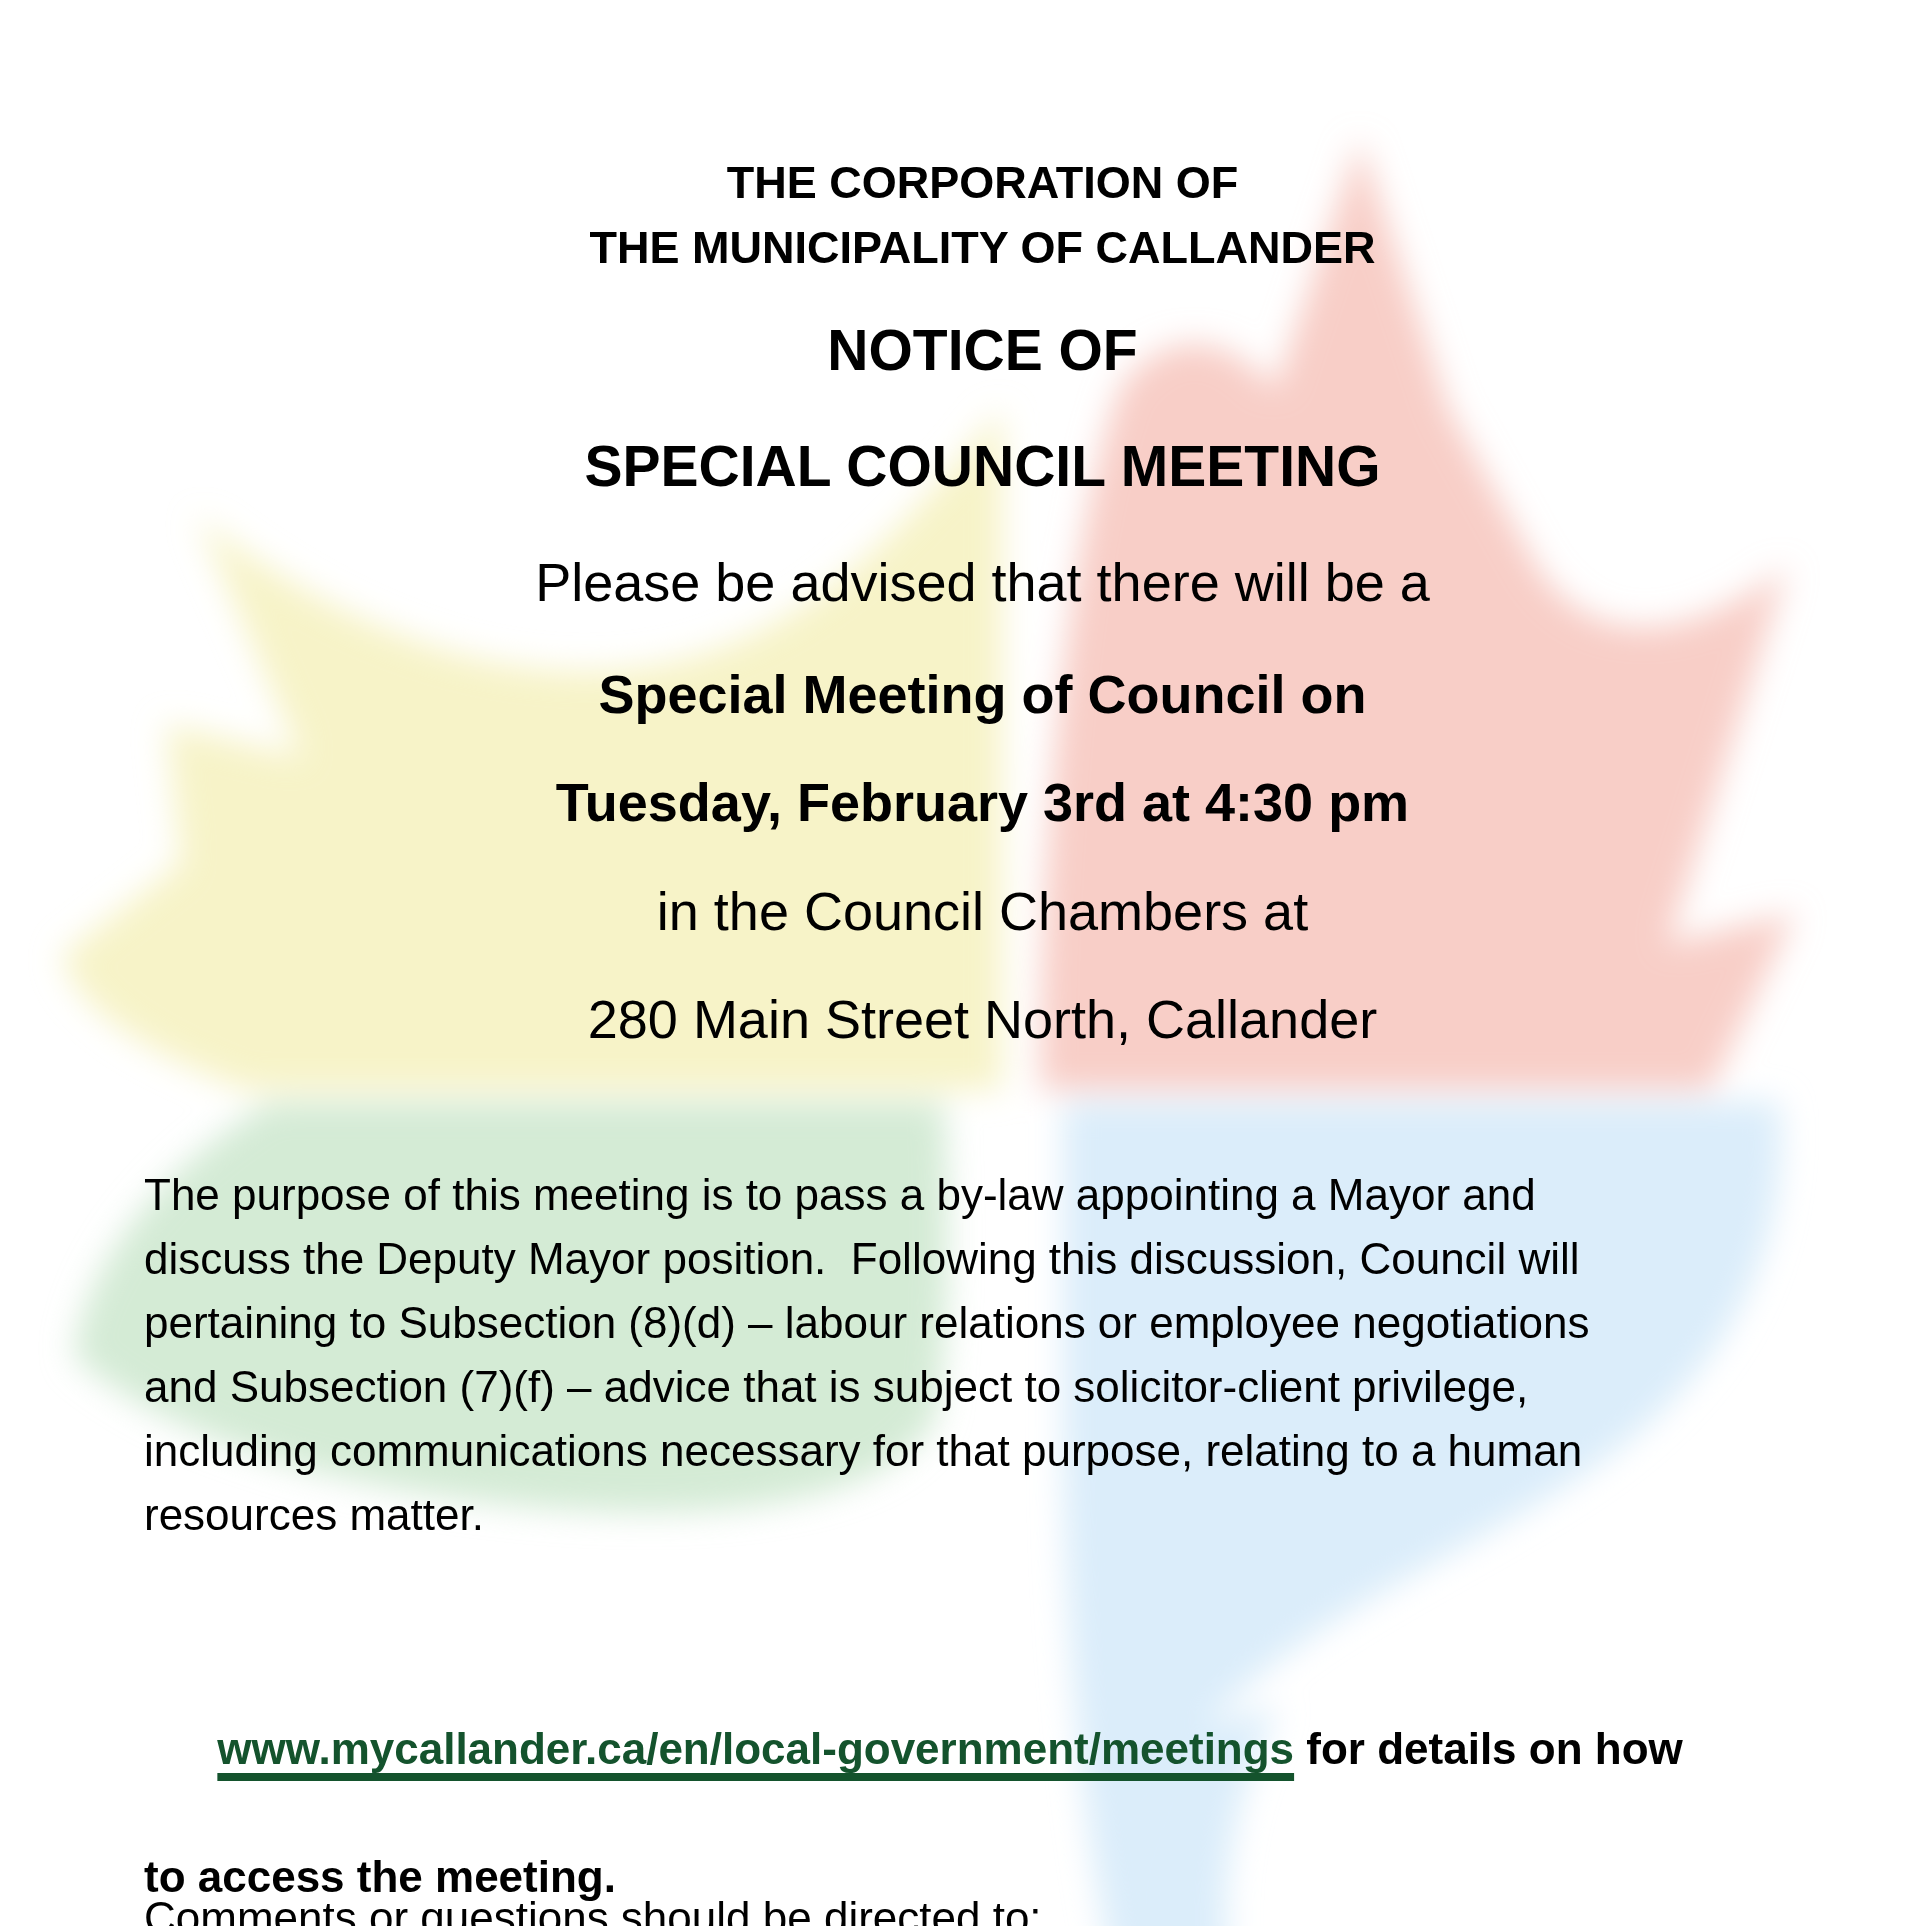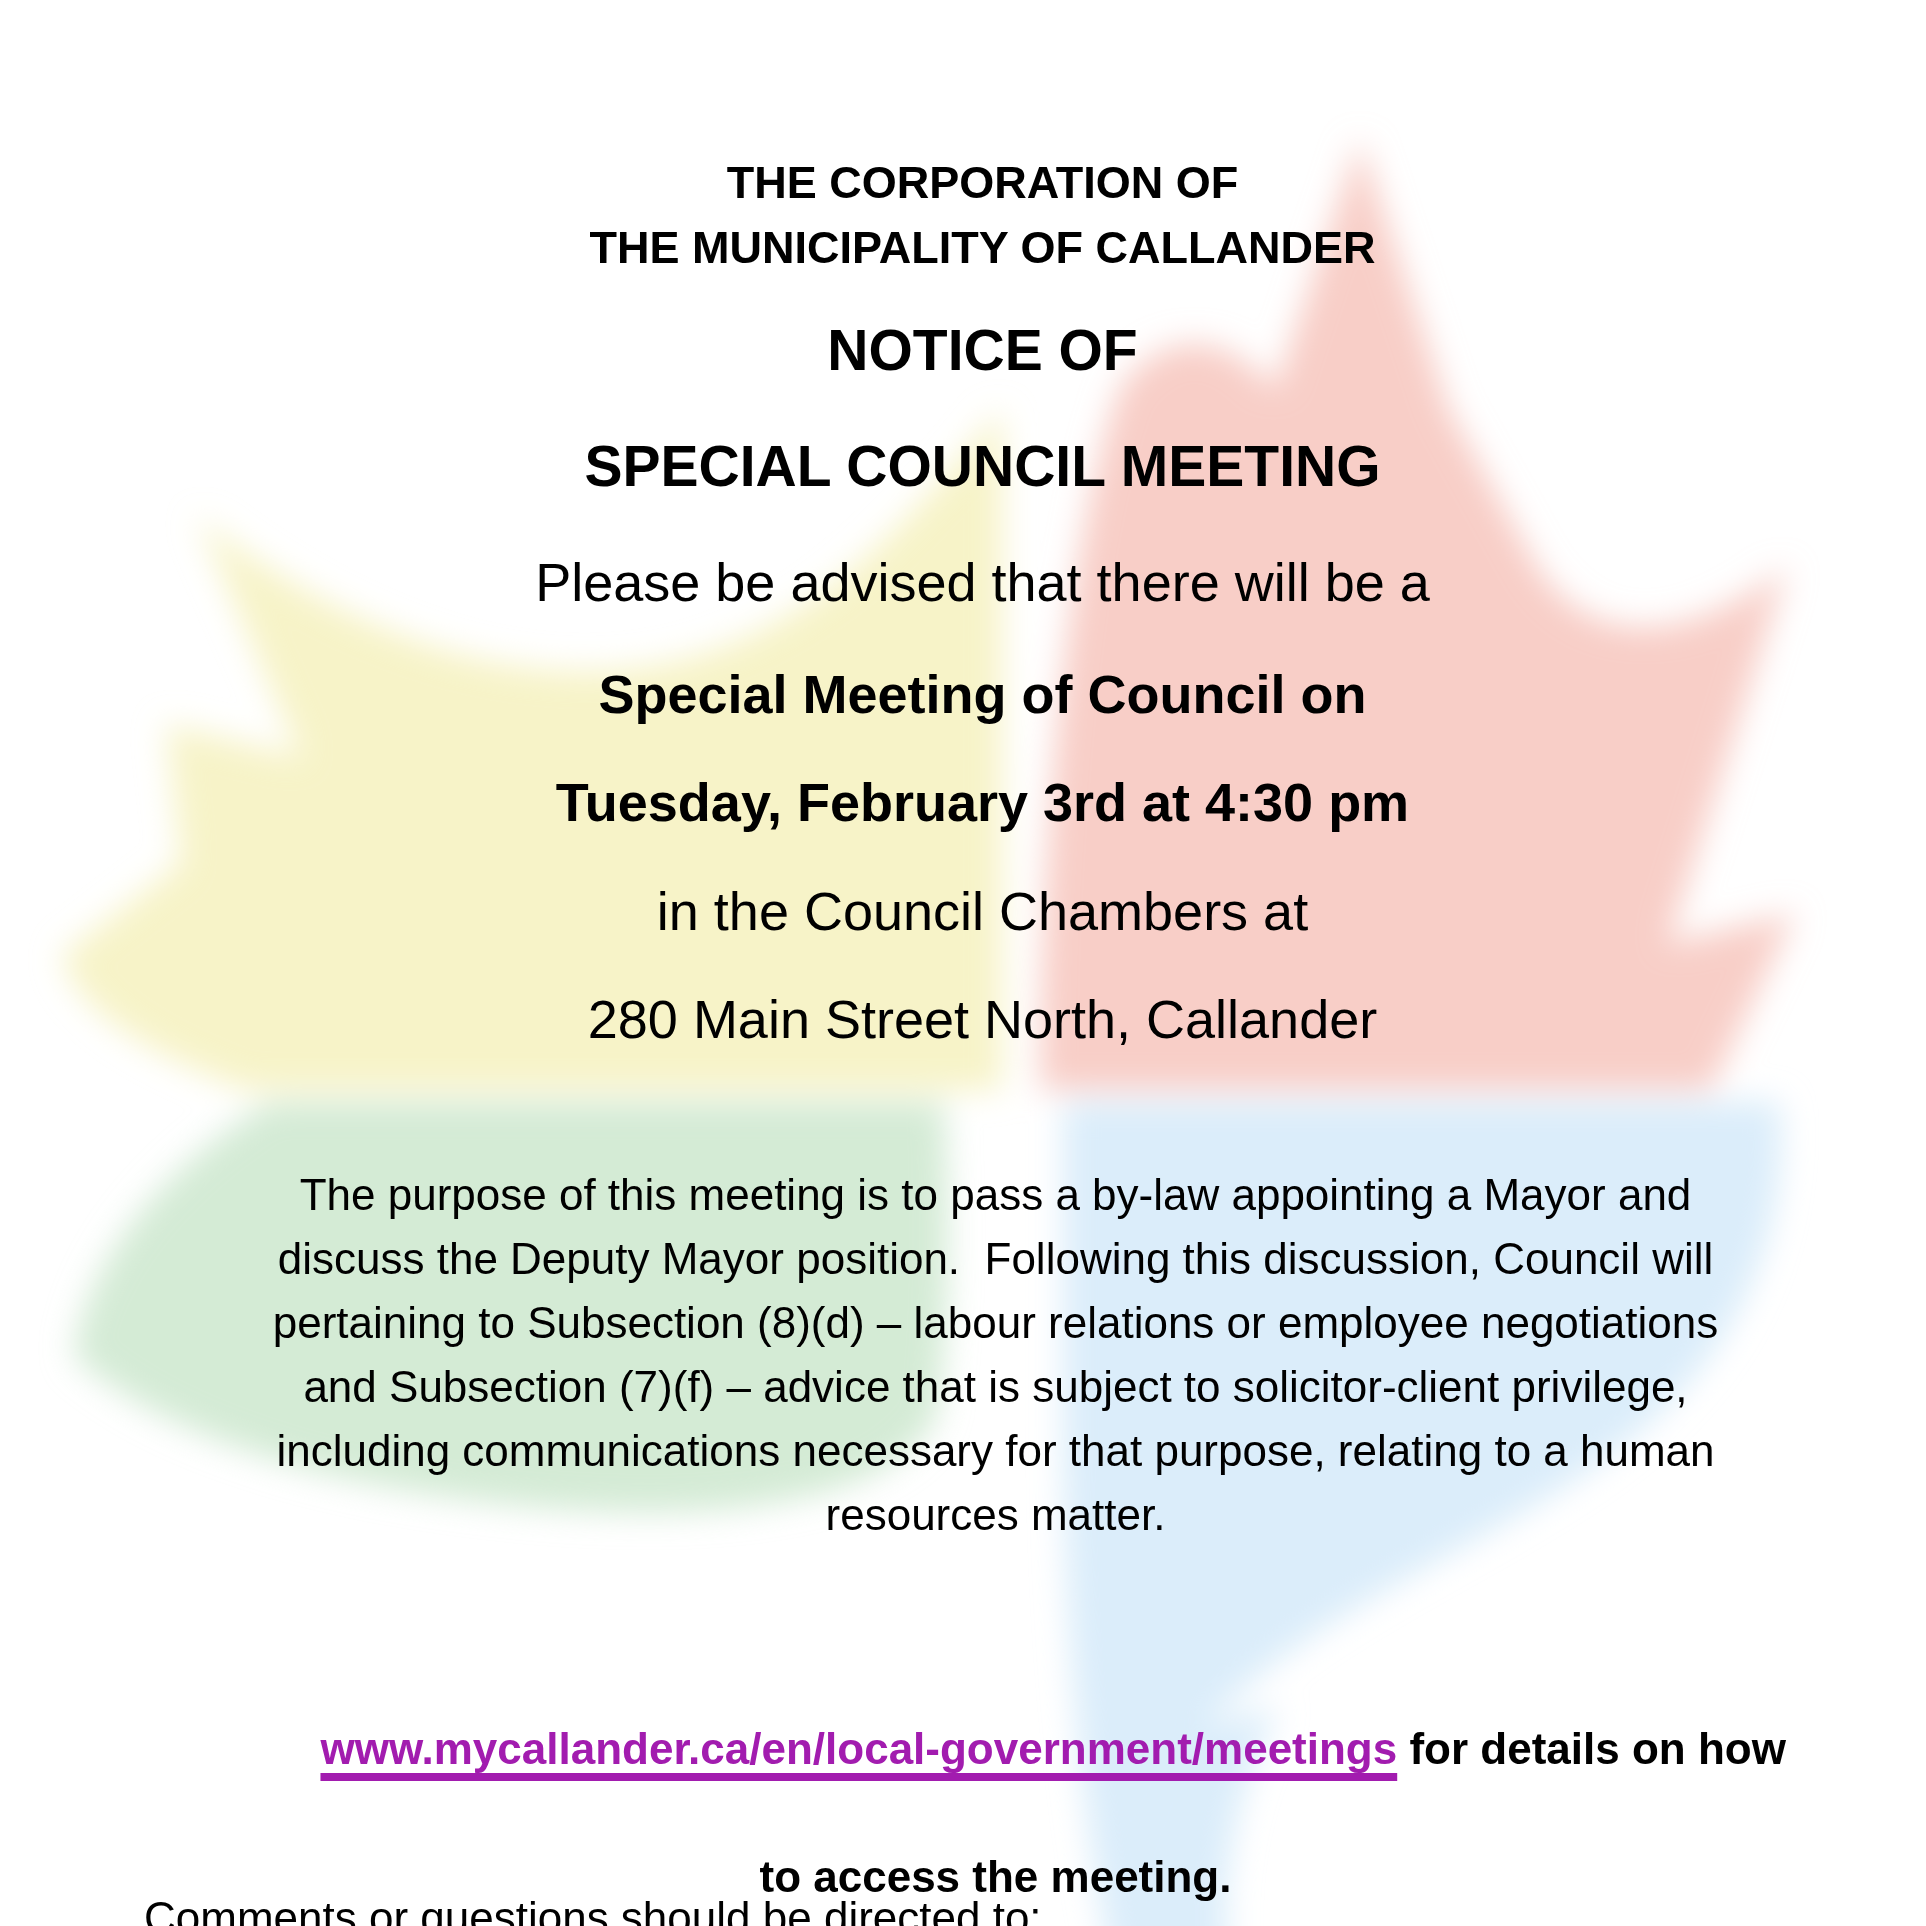--- a/index.html
+++ b/index.html
@@ -23,29 +23,28 @@
   .col { left: 144px; width: 1703px; text-align: left; }
   .hdr-line { font-size: 45px; line-height: 65px; font-weight: bold; }
   .big-title {
     font-size: 57px; line-height: 77px; font-weight: bold;
     text-decoration-thickness: 8.5px;
     text-underline-offset: 11.6px;
   }
   .sub { font-size: 54px; line-height: 59px; }
   .sub.bold { font-weight: bold; }
   .body-par { font-size: 44px; line-height: 64px; }
-  .body-par .line { white-space: pre; text-align: center; }
+  .body-par .line { white-space: pre; }
   .bold-par { font-weight: bold; }
   .contact-par { font-size: 44px; line-height: 59px; }
   a.doc-link {
-    color: #a21caf;
+    color: #14532d;
     text-decoration: underline;
     text-decoration-thickness: 7.7px;
     text-underline-offset: 9.2px;
-    margin-left: 42px;
   }
 </style>
 </head>
 <body>
 
 <div class="page">
 
   <svg class="watermark" viewBox="0 0 5100 6600" xmlns="http://www.w3.org/2000/svg">
     <defs>
       <filter id="soft" x="-15%" y="-15%" width="130%" height="130%">

